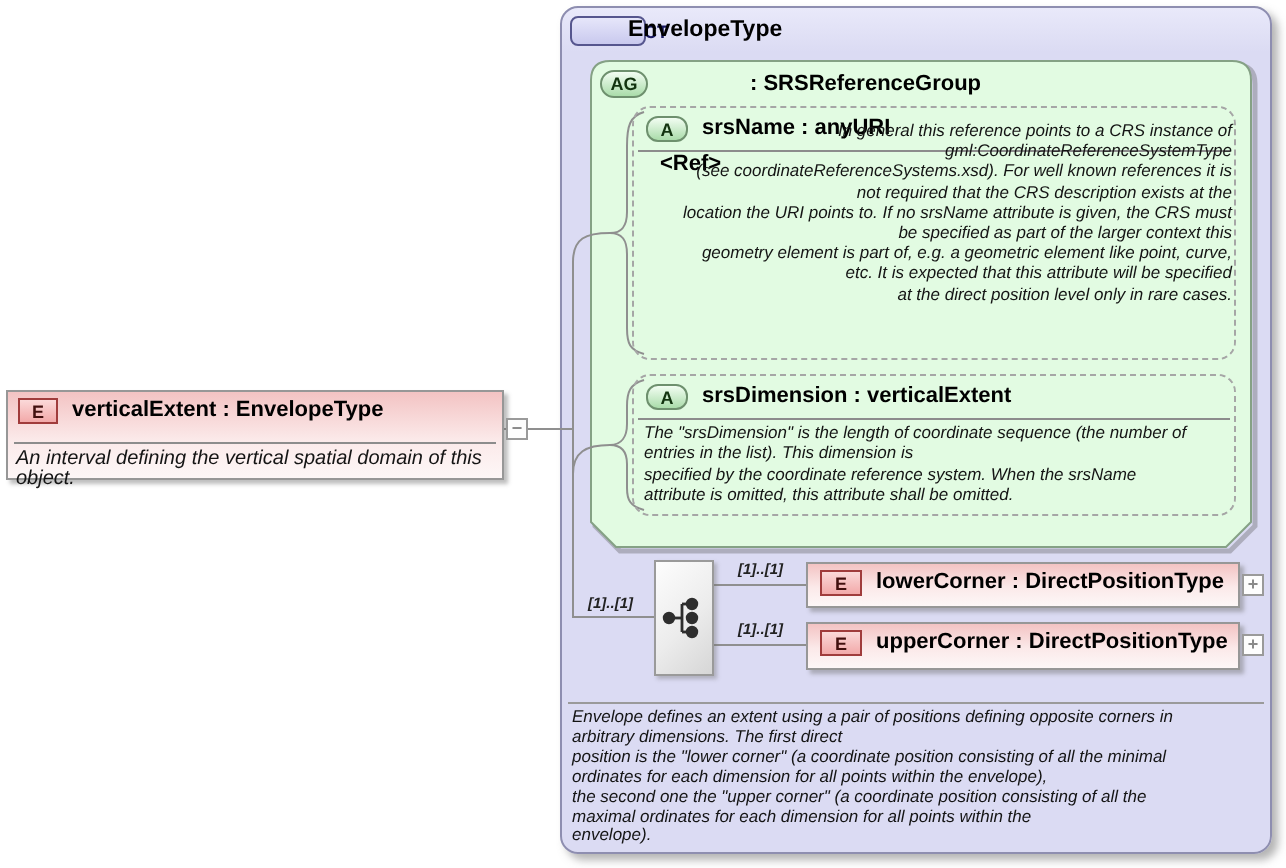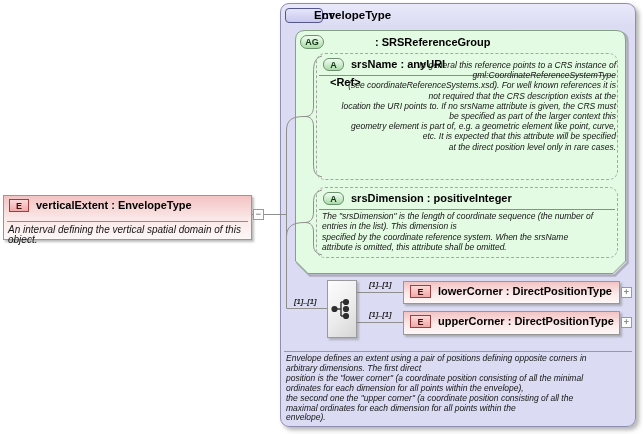--- a/index.html
+++ b/index.html
@@ -91,21 +91,21 @@
 (see coordinateReferenceSystems.xsd). For well known references it is
 not required that the CRS description exists at the
 location the URI points to. If no srsName attribute is given, the CRS must
 be specified as part of the larger context this
 geometry element is part of, e.g. a geometric element like point, curve,
 etc. It is expected that this attribute will be specified
 at the direct position level only in rare cases.</div>
 
 <div class="abs dashed-box" style="left:316px;top:187px;width:302px;height:71px;z-index:4;"></div>
 <div class="badge badge-a" style="left:323px;top:192px;width:21px;height:13px;z-index:5;">A</div>
-<div class="abs title" style="left:351px;top:192px;z-index:5;">srsDimension : positiveInteger</div>
+<div class="abs title" style="left:351px;top:192px;z-index:5;">srsDimension : verticalExtent</div>
 <div class="divider" style="left:319px;top:209px;width:296px;z-index:5;"></div>
 <div class="abs doc" style="left:322px;top:211px;width:294px;line-height:10.3px;z-index:5;">The "srsDimension" is the length of coordinate sequence (the number of
 entries in the list). This dimension is
 specified by the coordinate reference system. When the srsName
 attribute is omitted, this attribute shall be omitted.</div>
 
 <div class="abs" style="left:327px;top:280px;width:30px;height:58px;z-index:4;
             background:linear-gradient(135deg,#fdfdfd 0%,#ececec 55%,#d6d6d6 100%);
             border:1px solid #9a9a9a;box-shadow:1.5px 1.5px 2px rgba(110,110,110,0.4);">
   <svg width="28" height="56" viewBox="0 0 28 56">

